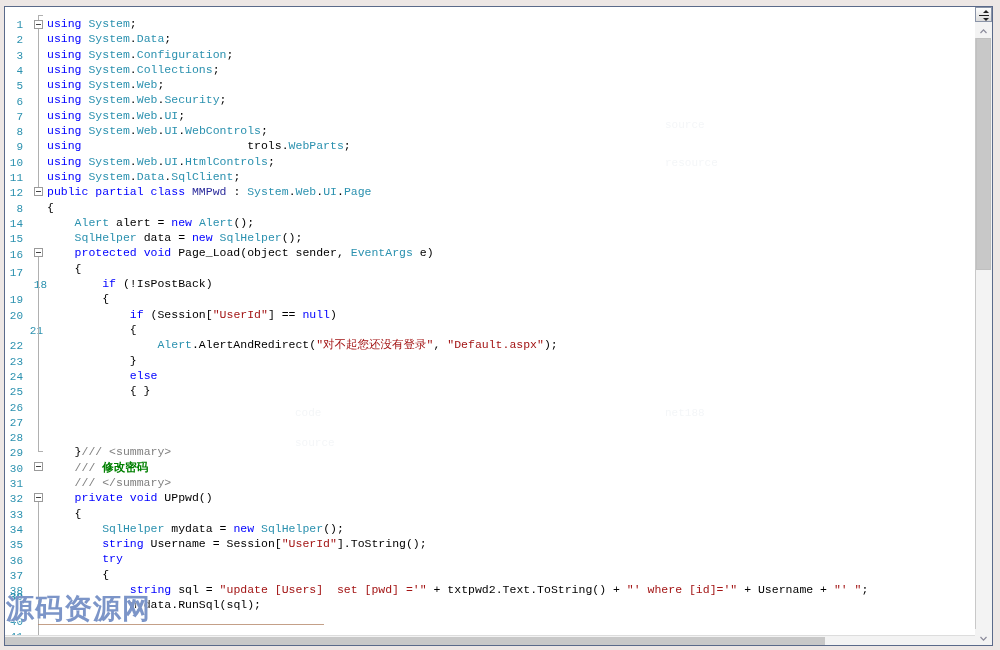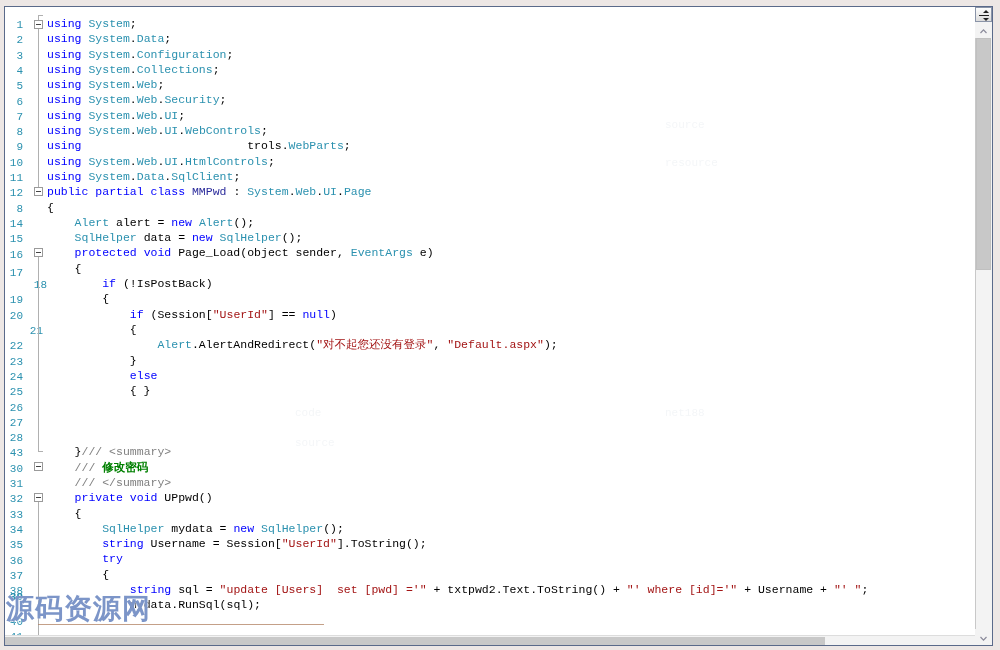--- a/index.html
+++ b/index.html
@@ -174,21 +174,21 @@
           <div class="lnum" style="top: 286.4px;">19</div>
           <div class="lnum" style="top: 301.7px;">20</div>
           <div class="lnum" style="top: 317px; padding-left: 20px;">21</div>
           <div class="lnum" style="top: 332.3px;">22</div>
           <div class="lnum" style="top: 347.6px;">23</div>
           <div class="lnum" style="top: 362.9px;">24</div>
           <div class="lnum" style="top: 378.2px;">25</div>
           <div class="lnum" style="top: 393.5px;">26</div>
           <div class="lnum" style="top: 408.8px;">27</div>
           <div class="lnum" style="top: 424.1px;">28</div>
-          <div class="lnum" style="top: 439.4px;">43</div>
+          <div class="lnum" style="top: 439.4px;">29</div>
           <div class="lnum" style="top: 454.7px;">30</div>
           <div class="lnum" style="top: 470px;">31</div>
           <div class="lnum" style="top: 485.3px;">32</div>
           <div class="lnum" style="top: 500.6px;">33</div>
           <div class="lnum" style="top: 515.9px;">34</div>
           <div class="lnum" style="top: 531.2px;">35</div>
           <div class="lnum" style="top: 546.5px;">36</div>
           <div class="lnum" style="top: 561.8px;">37</div>
           <div class="lnum" style="top: 577.1px;">38</div>
           <div class="lnum" style="top: 583px; font-weight: bold;">39</div>

